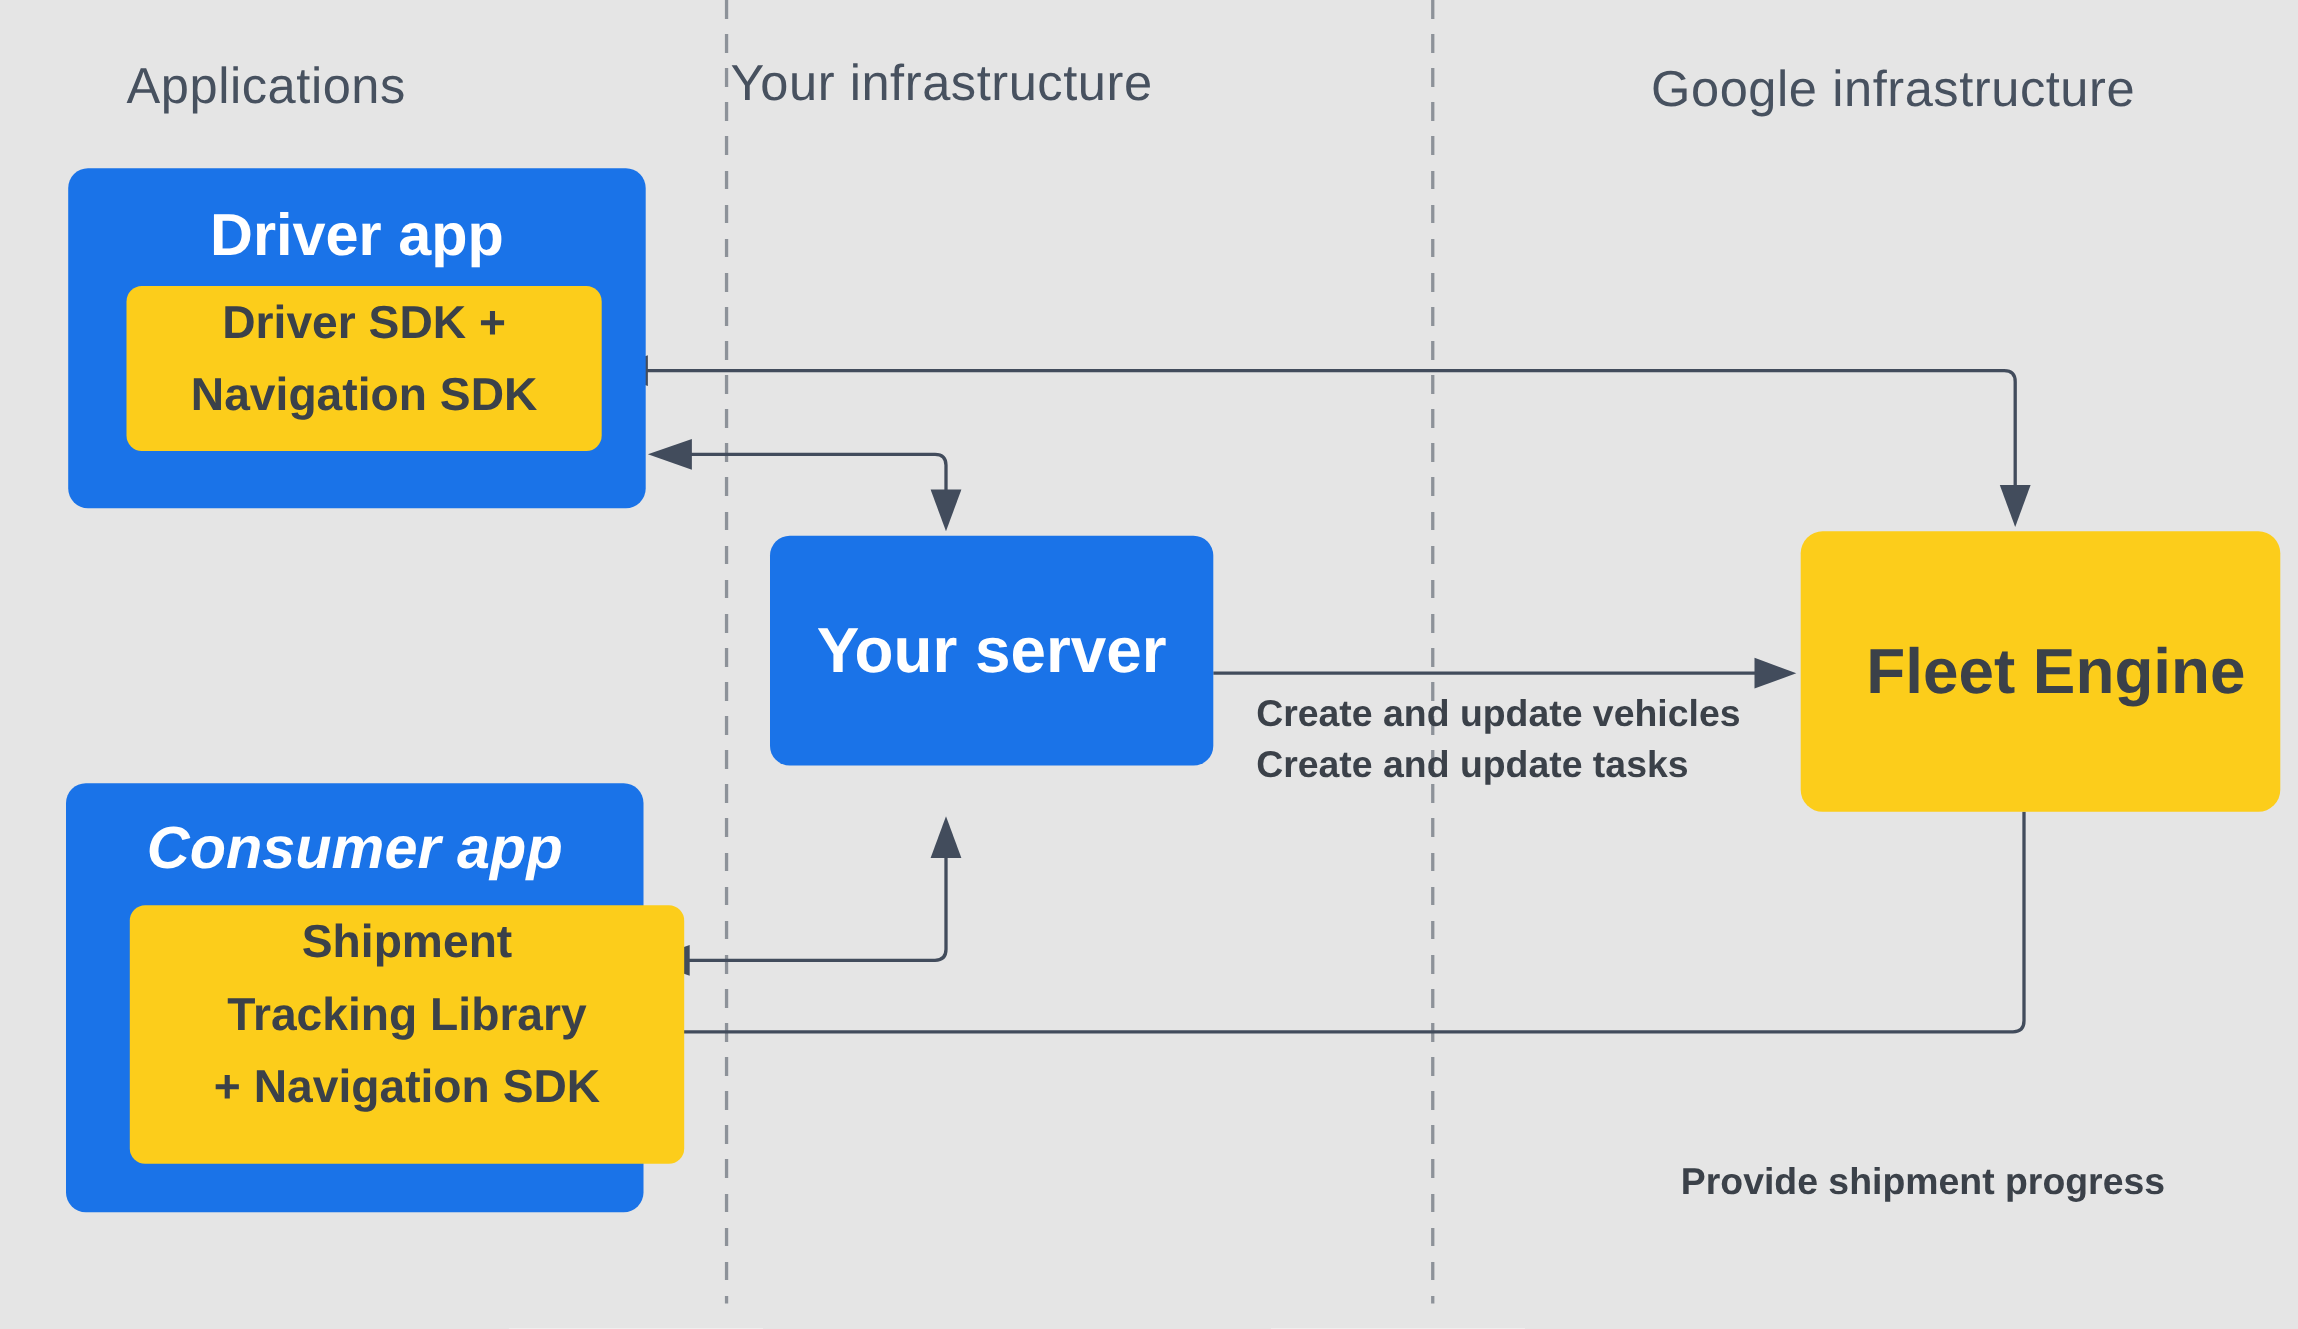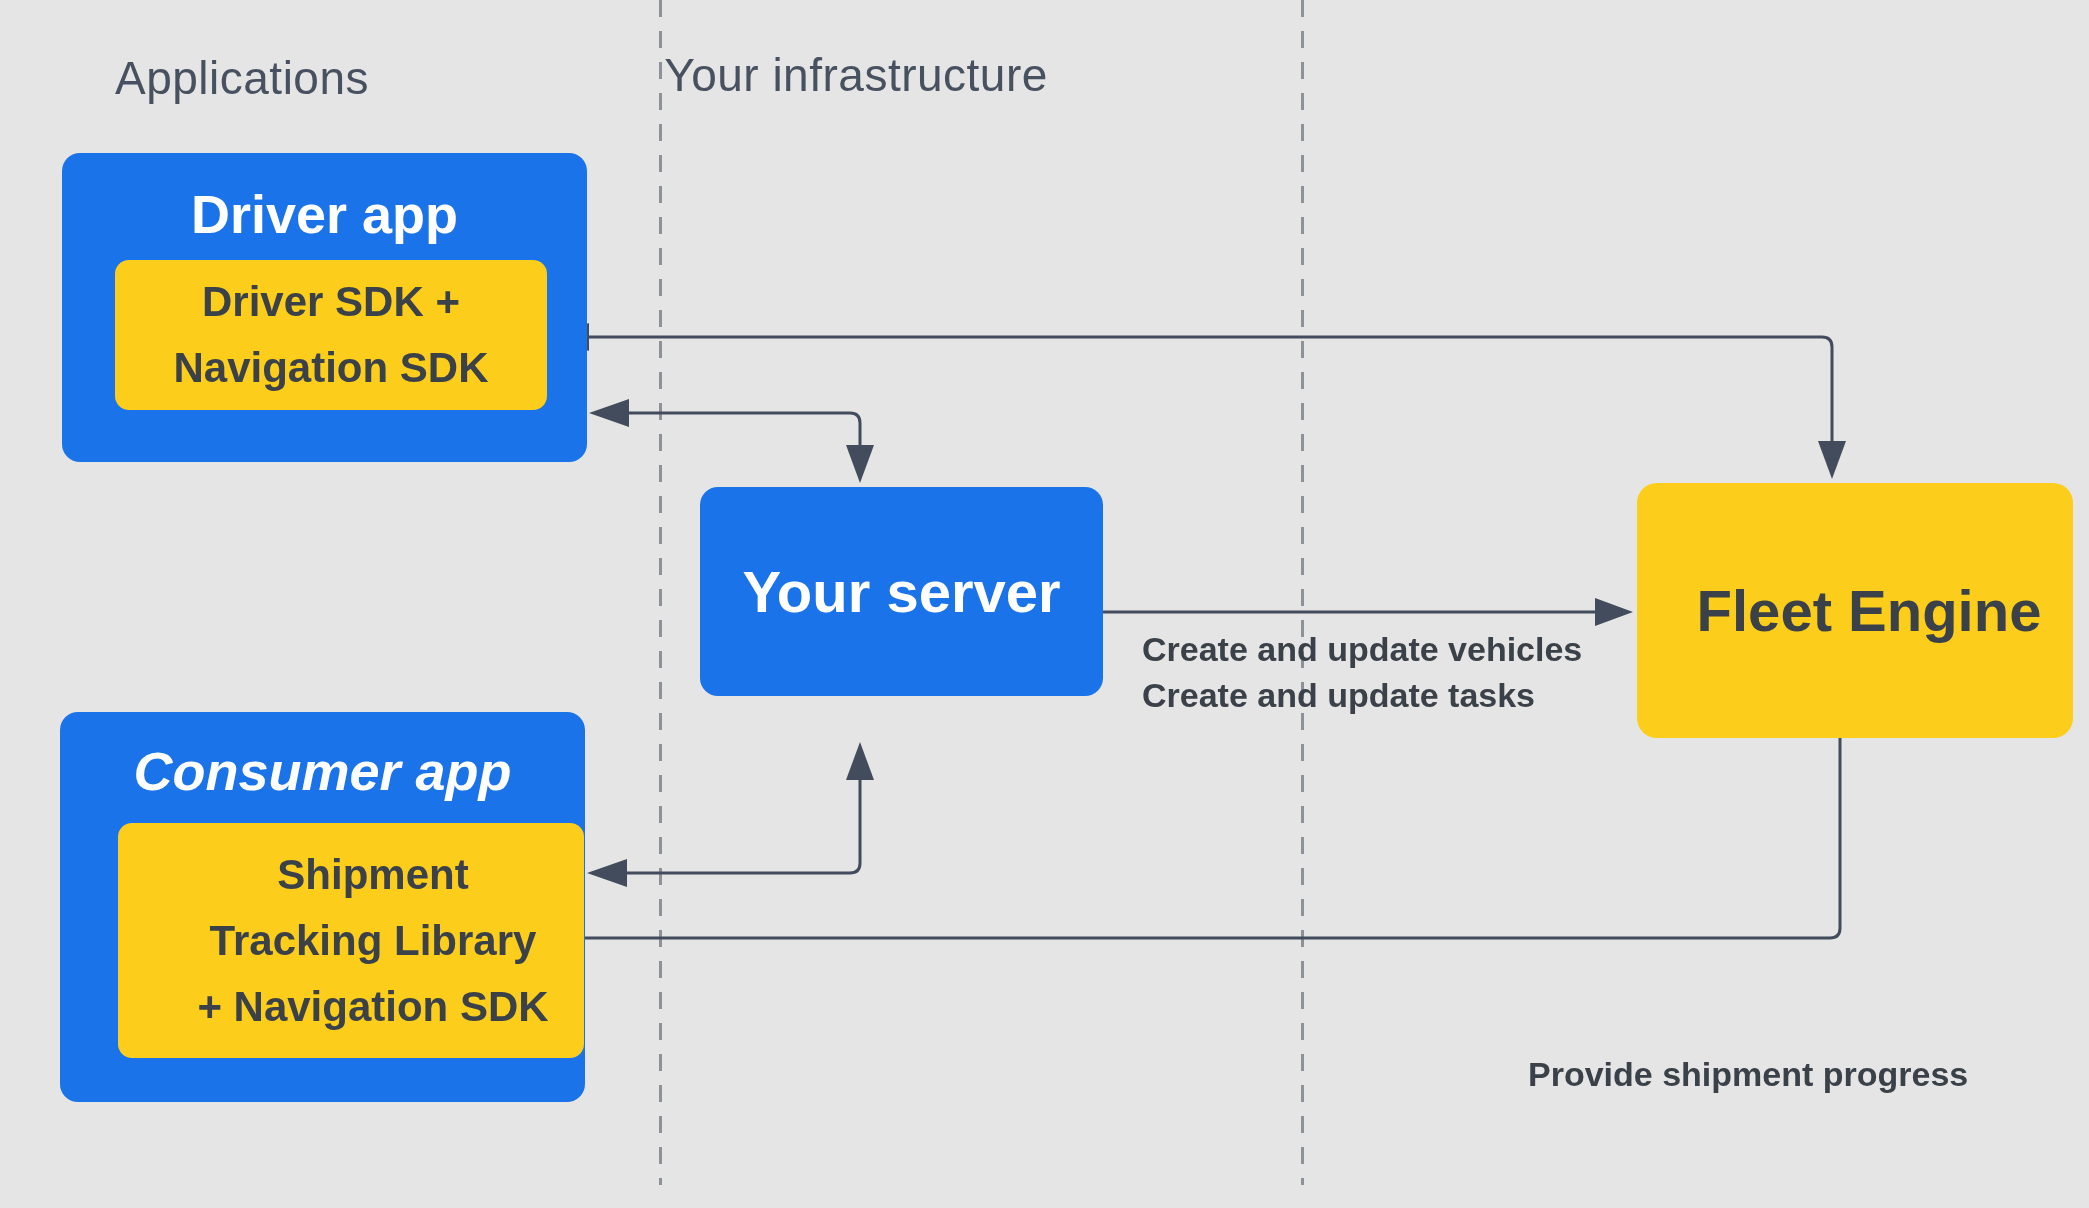--- a/index.html
+++ b/index.html
@@ -30,21 +30,20 @@
     background:#1a73e8;
     border-radius:18px;
   }
   .yellow-box{
     position:absolute;
     background:#fccd1b;
     border-radius:14px;
     display:flex;
     flex-direction:column;
     align-items:center;
-    justify-content:center;
   }
   .app-title{
     position:absolute;
     left:0;right:0;
     text-align:center;
     color:#ffffff;
     font-size:54px;
     font-weight:700;
     white-space:nowrap;
   }
@@ -79,20 +78,21 @@
     pointer-events:none;
   }
 </style>
 </head>
 <body>
 
 <div id="canvas">
 
   <div class="header" style="left:242px;top:78px;">Applications</div>
   <div class="header" style="left:856px;top:75px;">Your infrastructure</div>
+  <div class="header" style="left:1721px;top:80px;">Google infrastructure</div>
 
   <div class="divider" style="left:659px;"></div>
   <div class="divider" style="left:1301px;"></div>
 
   <svg id="arrows" viewBox="0 0 2089 1208" xmlns="http://www.w3.org/2000/svg">
     <g stroke="#424c5c" stroke-width="3" fill="none">
 
       <path d="M 585 337 H 1822 Q 1832 337 1832 347 V 445"></path>
 
       <path d="M 625 413 H 850 Q 860 413 860 423 V 449"></path>
@@ -119,21 +119,21 @@
     <div class="app-title" style="top:30px;">Driver app</div>
   </div>
   <div class="yellow-box" style="left:115px;top:260px;width:432px;height:150px;">
     <div class="sdk-line">Driver SDK +</div>
     <div class="sdk-line">Navigation SDK</div>
   </div>
 
   <div class="blue-box" style="left:60px;top:712px;width:525px;height:390px;">
     <div class="app-title" style="top:28px;font-style:italic;">Consumer app</div>
   </div>
-  <div class="yellow-box" style="left:118px;top:823px;width:422px;height:235px;padding-left:44px;">
+  <div class="yellow-box" style="left:118px;top:823px;width:504px;height:235px;">
     <div class="sdk-line">Shipment</div>
     <div class="sdk-line">Tracking Library</div>
     <div class="sdk-line">+ Navigation SDK</div>
   </div>
 
   <div class="blue-box big-node" style="left:700px;top:487px;width:403px;height:209px;color:#ffffff;">Your server</div>
 
   <div class="yellow-box big-node" style="left:1637px;top:483px;width:408px;height:255px;border-radius:20px;color:#3b4149;padding-left:28px;">Fleet Engine</div>
 
   <div class="edge-label two-line" style="left:1142px;top:626px;">

